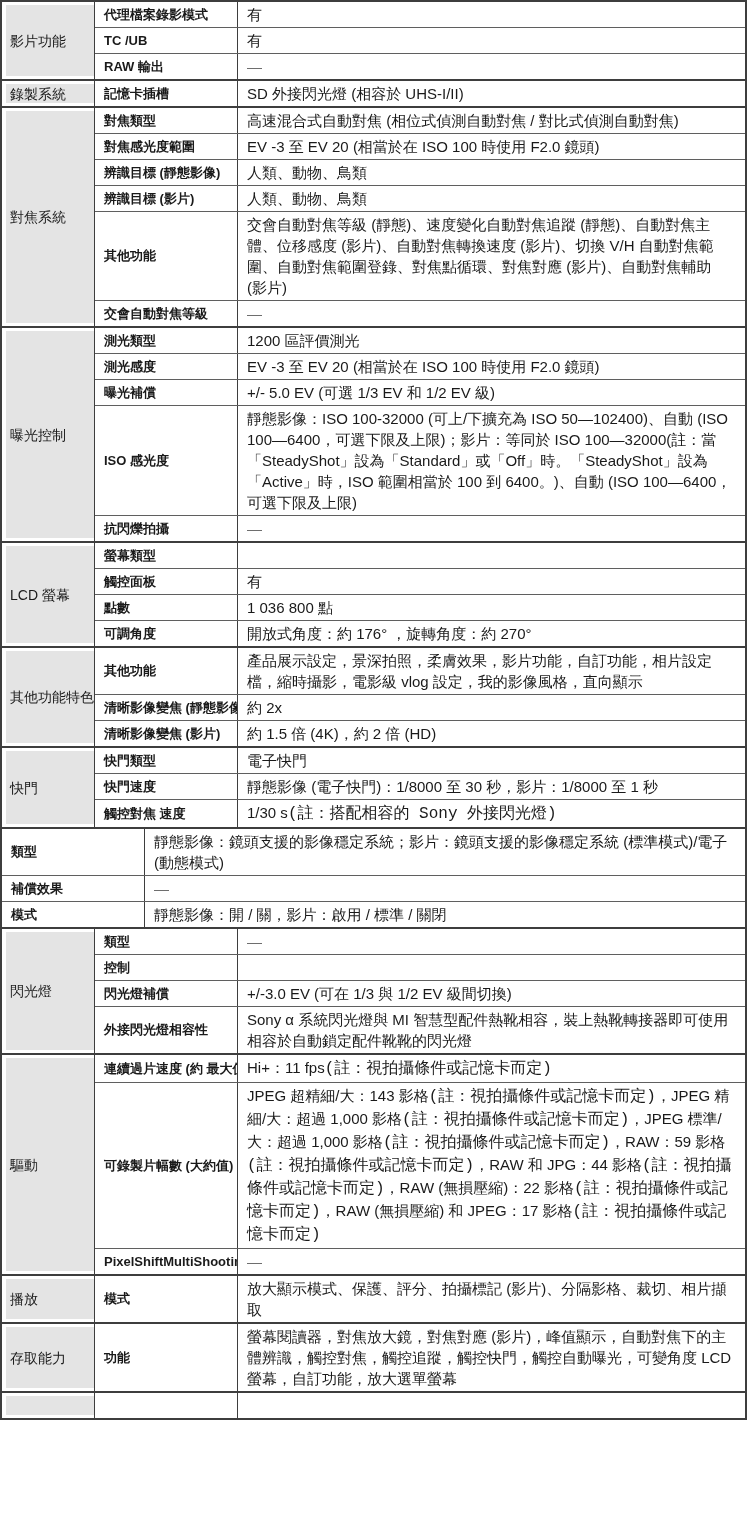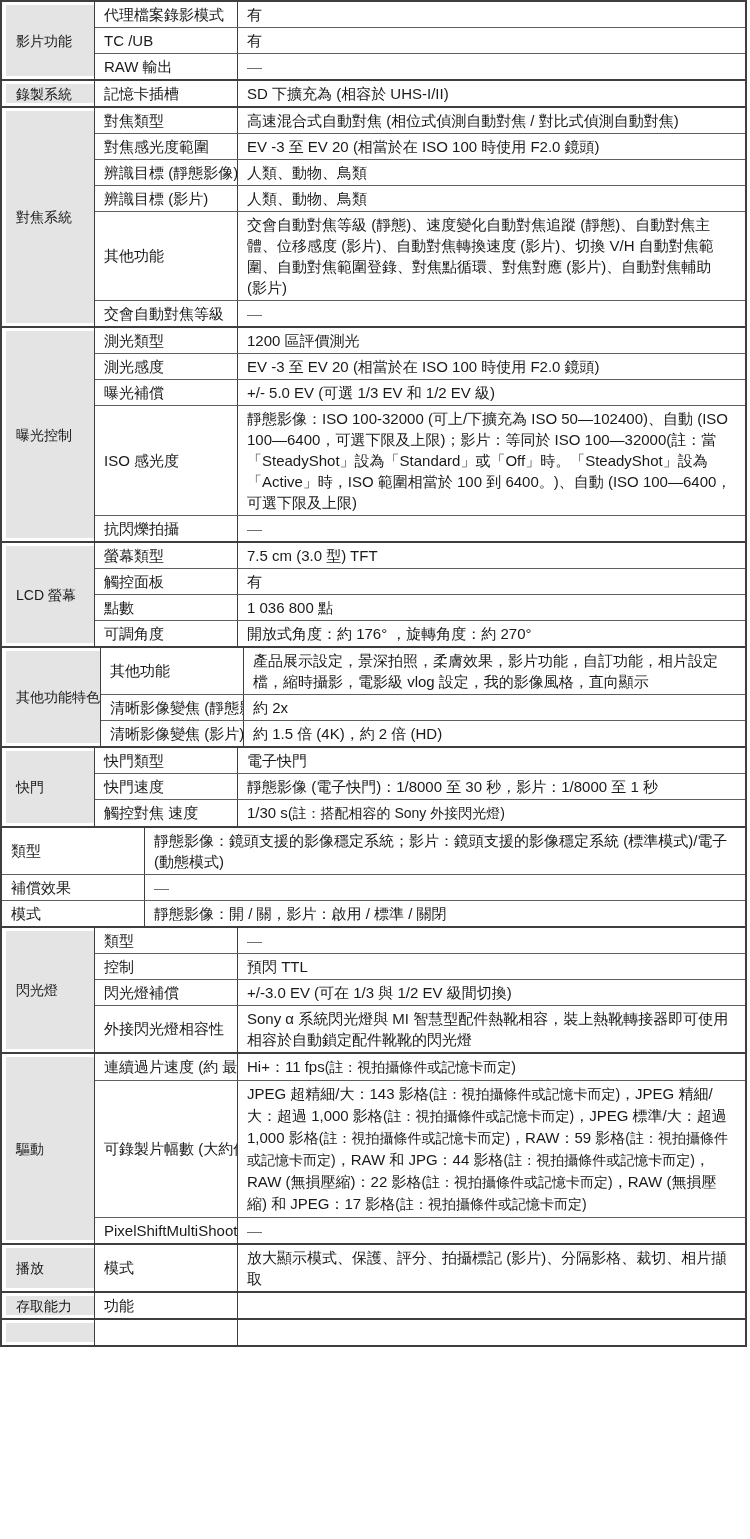--- a/index.html
+++ b/index.html
@@ -33,48 +33,49 @@
     background:#fff;
   }
   .cat-box{
     flex:1;
     margin:3px 0 3px 4px;
     background:var(--catbg);
     display:flex;align-items:center;
     overflow:hidden;
   }
   .cat-label{
-    padding-left:10px;
+    padding-left:4px;
     font-size:14px;
     line-height:18px;
     white-space:nowrap;
   }
   .rows{flex:1;display:flex;flex-direction:column;min-width:0;}
   .row{display:flex;border-bottom:1px solid var(--divider);min-height:25px;}
   .row:last-child{border-bottom:none;}
   .label-cell{
     flex:0 0 143px;
     box-sizing:border-box;
     border-right:1px solid var(--border);
     padding:2px 4px 2px 9px;
     display:flex;align-items:center;
     overflow:hidden;
   }
   .label-cell .lbl{
-    font-size:15px;
+    font-size:13px;
     line-height:20px;
     white-space:nowrap;
+    font-weight:bold;
   }
   .value-cell{
     flex:1;min-width:0;
     padding:2px 10px 2px 9px;
     display:flex;align-items:center;
   }
   .value-cell .val{font-size:15px;line-height:21px;word-break:break-word;}
-  .sm{font-size:14px;}
+  .sm{font-size:16px;font-family:Liberation Mono, monospace;}
   .dash{color:var(--dash);}
 </style>
 </head>
 <body>
 
 <div class="page">
   <div class="spec-table">
       <div class="section">
         <div class="cat">
           <div class="cat-box">
@@ -113,21 +114,21 @@
           <div class="cat-box">
             <span class="cat-label">錄製系統</span>
           </div>
         </div>
         <div class="rows">
           <div class="row">
             <div class="label-cell">
               <span class="lbl">記憶卡插槽</span>
             </div>
             <div class="value-cell">
-              <span class="val">SD 下擴充為 (相容於 UHS-I/II)</span>
+              <span class="val">SD 外接閃光燈 (相容於 UHS-I/II)</span>
             </div>
           </div>
         </div>
       </div>
       <div class="section">
         <div class="cat">
           <div class="cat-box">
             <span class="cat-label">對焦系統</span>
           </div>
         </div>
@@ -235,23 +236,20 @@
         <div class="cat">
           <div class="cat-box">
             <span class="cat-label">LCD 螢幕</span>
           </div>
         </div>
         <div class="rows">
           <div class="row">
             <div class="label-cell">
               <span class="lbl">螢幕類型</span>
             </div>
-            <div class="value-cell">
-              <span class="val">7.5 cm (3.0 型) TFT</span>
-            </div>
           </div>
           <div class="row">
             <div class="label-cell">
               <span class="lbl">觸控面板</span>
             </div>
             <div class="value-cell">
               <span class="val">有</span>
             </div>
           </div>
           <div class="row">
@@ -378,23 +376,20 @@
               <span class="lbl">類型</span>
             </div>
             <div class="value-cell">
               <span class="val dash">—</span>
             </div>
           </div>
           <div class="row">
             <div class="label-cell">
               <span class="lbl">控制</span>
             </div>
-            <div class="value-cell">
-              <span class="val">預閃 TTL</span>
-            </div>
           </div>
           <div class="row">
             <div class="label-cell">
               <span class="lbl">閃光燈補償</span>
             </div>
             <div class="value-cell">
               <span class="val">+/-3.0 EV (可在 1/3 與 1/2 EV 級間切換)</span>
             </div>
           </div>
           <div class="row">
@@ -460,20 +455,23 @@
       <div class="section">
         <div class="cat">
           <div class="cat-box">
             <span class="cat-label">存取能力</span>
           </div>
         </div>
         <div class="rows">
           <div class="row">
             <div class="label-cell">
               <span class="lbl">功能</span>
+            </div>
+            <div class="value-cell">
+              <span class="val">螢幕閱讀器，對焦放大鏡，對焦對應 (影片)，峰值顯示，自動對焦下的主體辨識，觸控對焦，觸控追蹤，觸控快門，觸控自動曝光，可變角度 LCD 螢幕，自訂功能，放大選單螢幕</span>
             </div>
           </div>
         </div>
       </div>
       <div class="section">
         <div class="cat">
           <div class="cat-box">
             <span class="cat-label"></span>
           </div>
         </div>

